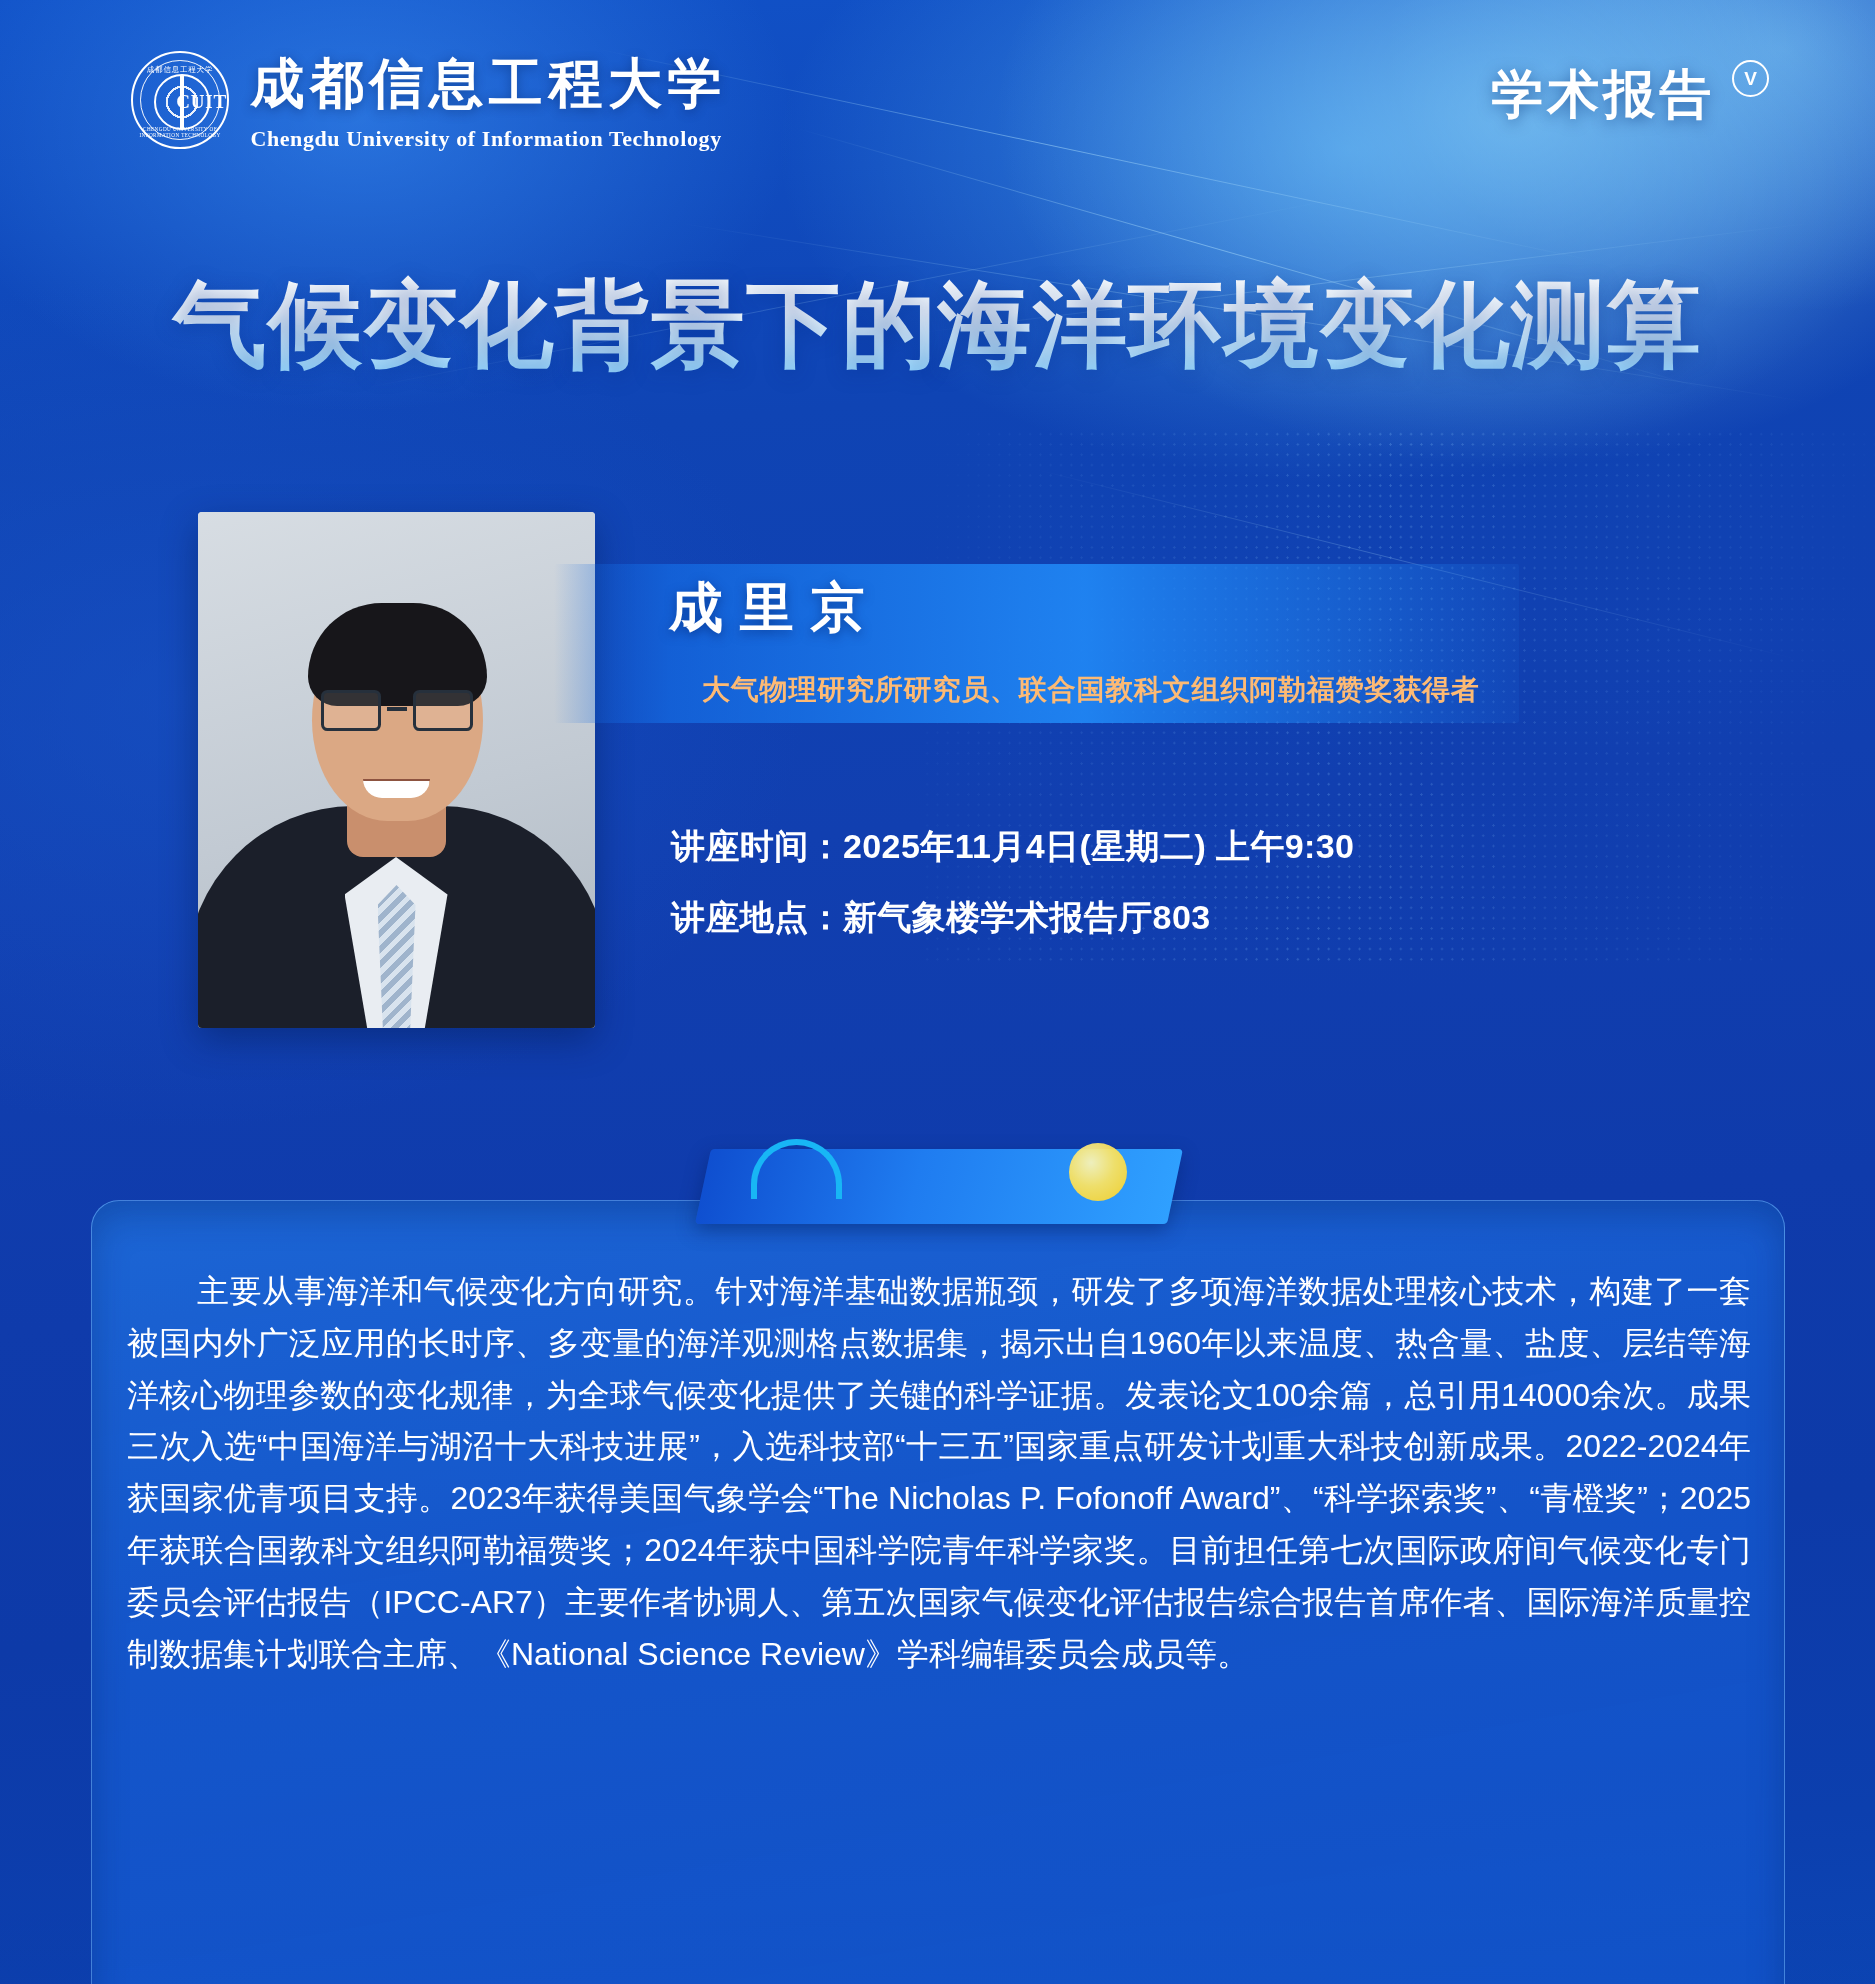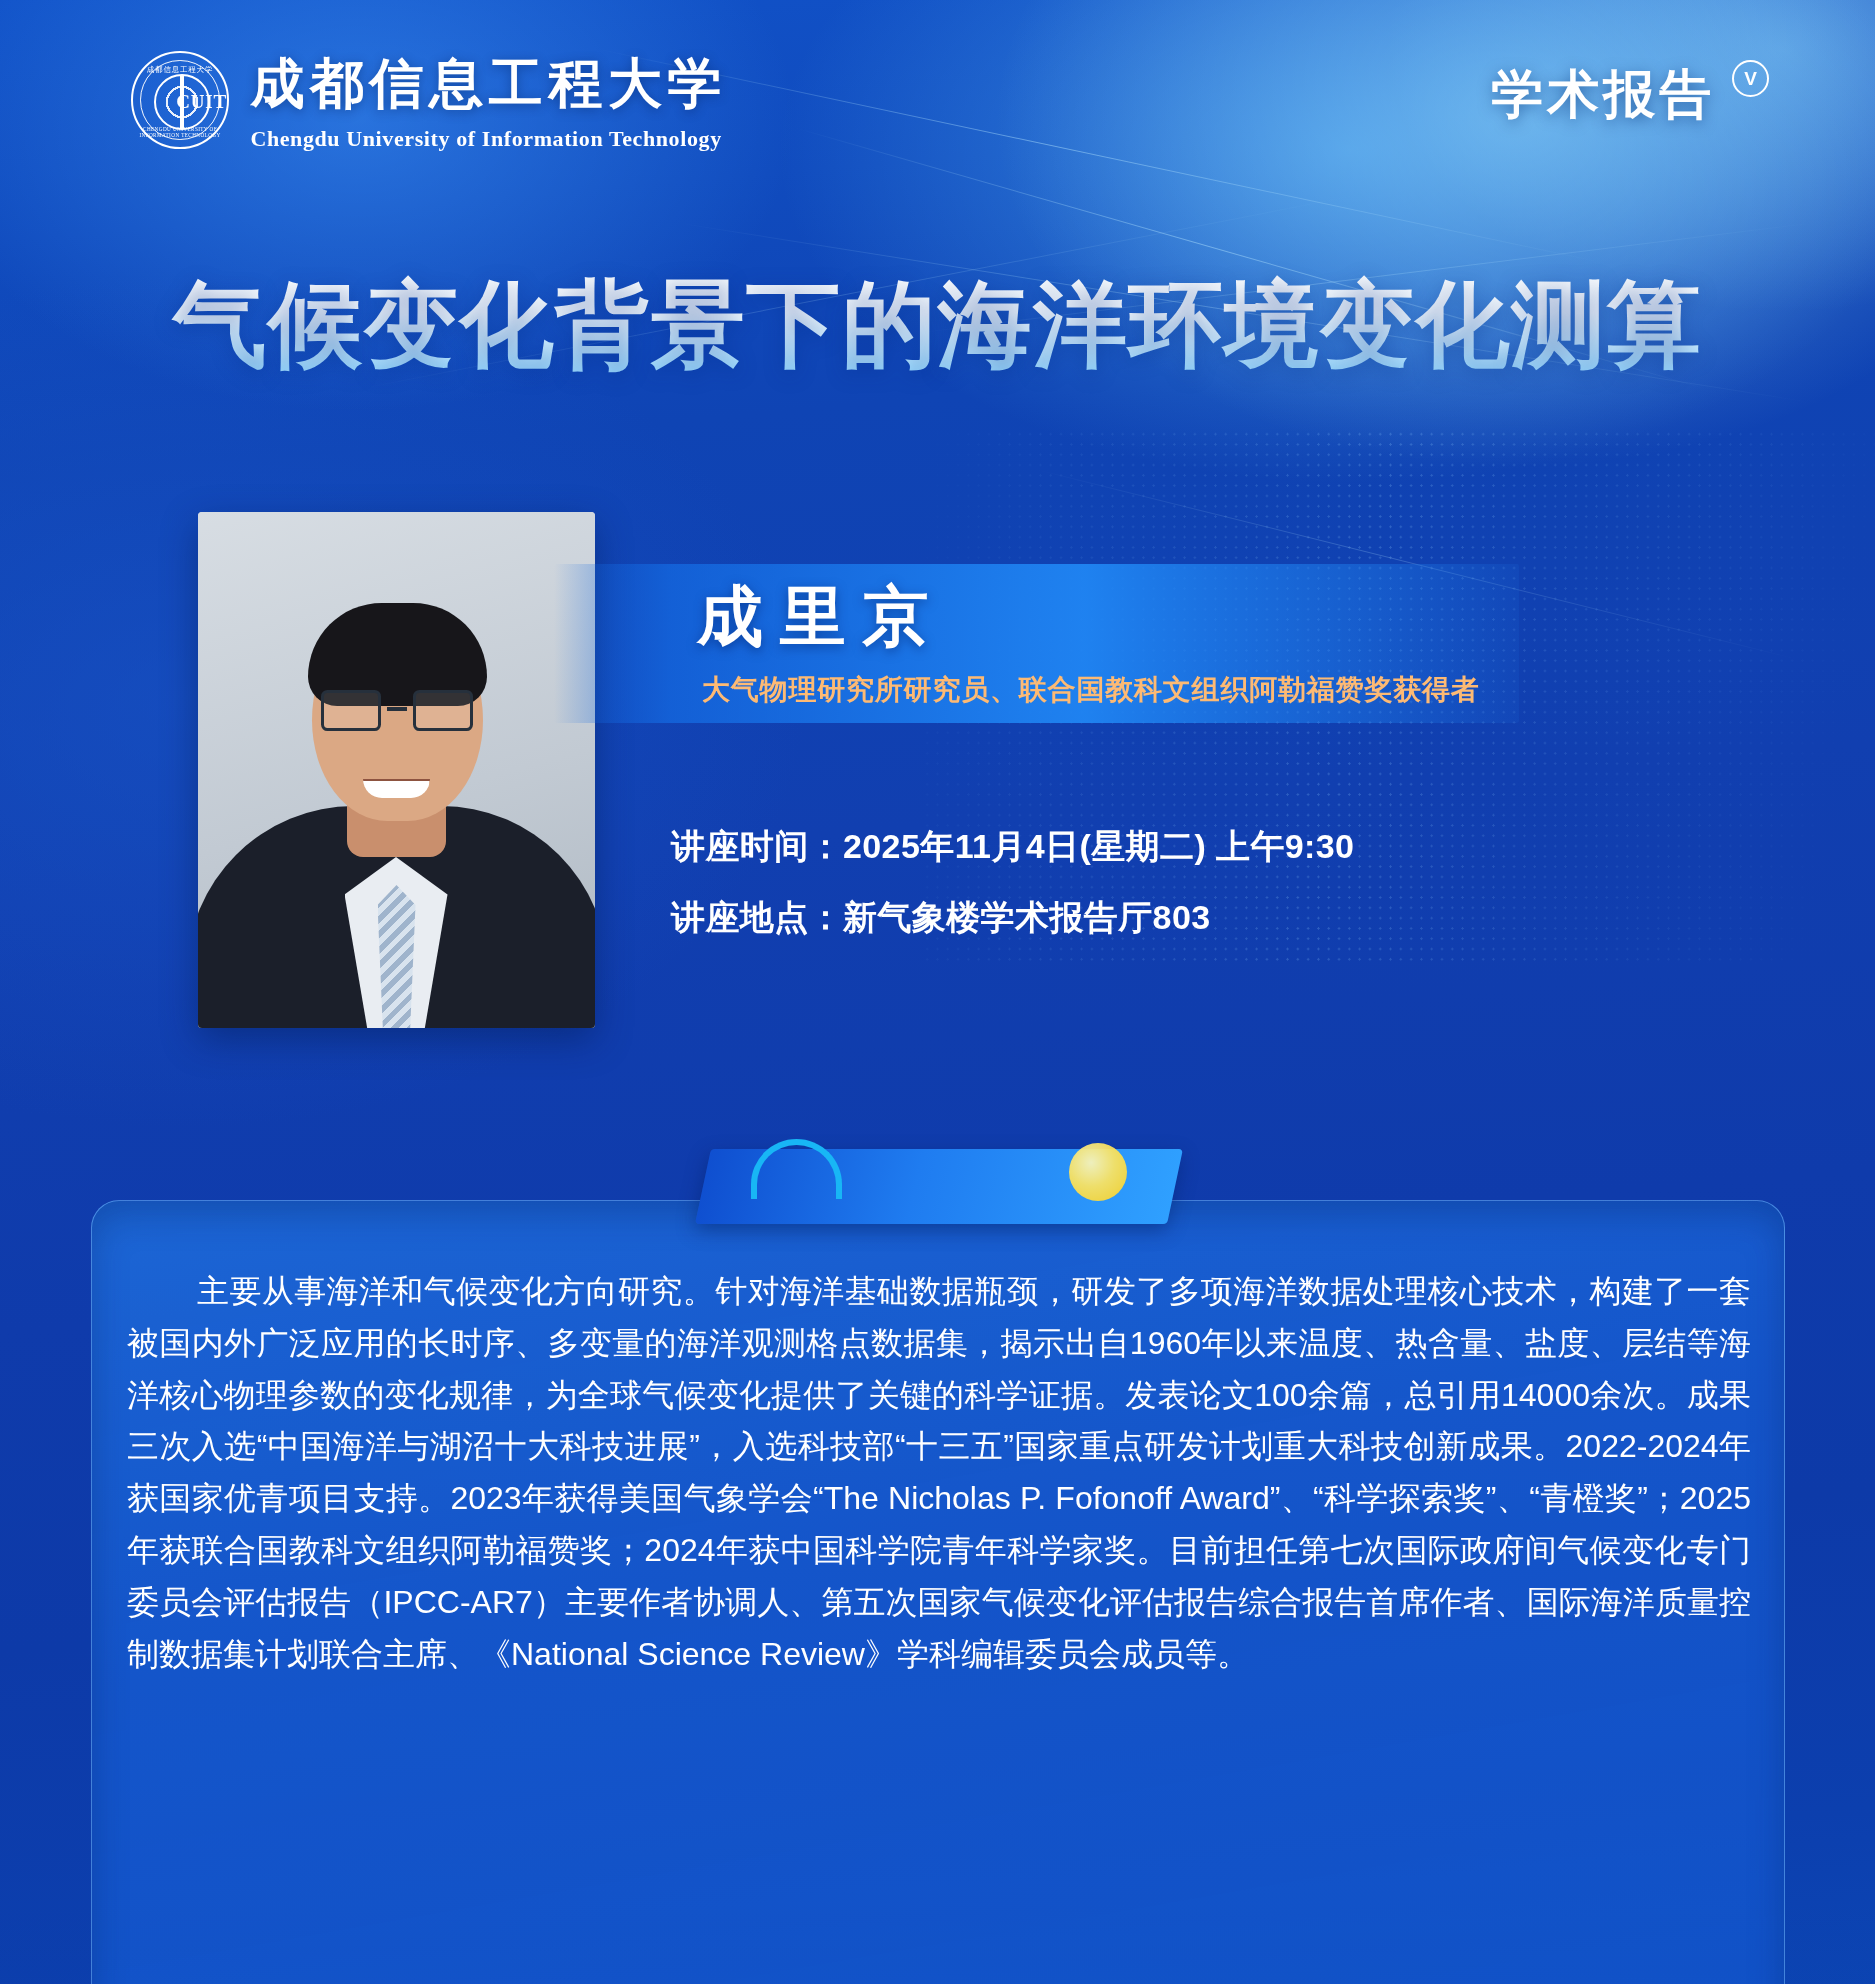--- a/index.html
+++ b/index.html
@@ -291,22 +291,22 @@
 
   .name-bar {
     position: absolute;
     left: 554px; top: 564px;
     width: 965px; height: 159px;
     background: linear-gradient(90deg, rgba(17,90,210,.0) 0%, rgba(20,105,225,.75) 12%, rgba(32,135,245,.92) 55%, rgba(30,120,235,.12) 100%);
     border-radius: 2.4px;
   }
   .speaker-name {
     position: absolute;
-    left: 697px; top: 572px;
-    font-size: 66px;
+    left: 669px; top: 572px;
+    font-size: 54px;
     font-weight: 800;
     letter-spacing: 16.7px;
     font-family: "Liberation Serif", serif;
     color: #ffffff;
     text-shadow: 0 3.2px 10.3px rgba(0,35,110,.55);
     white-space: nowrap;
   }
   .speaker-title {
     position: absolute;
     left: 702px; top: 671px;

